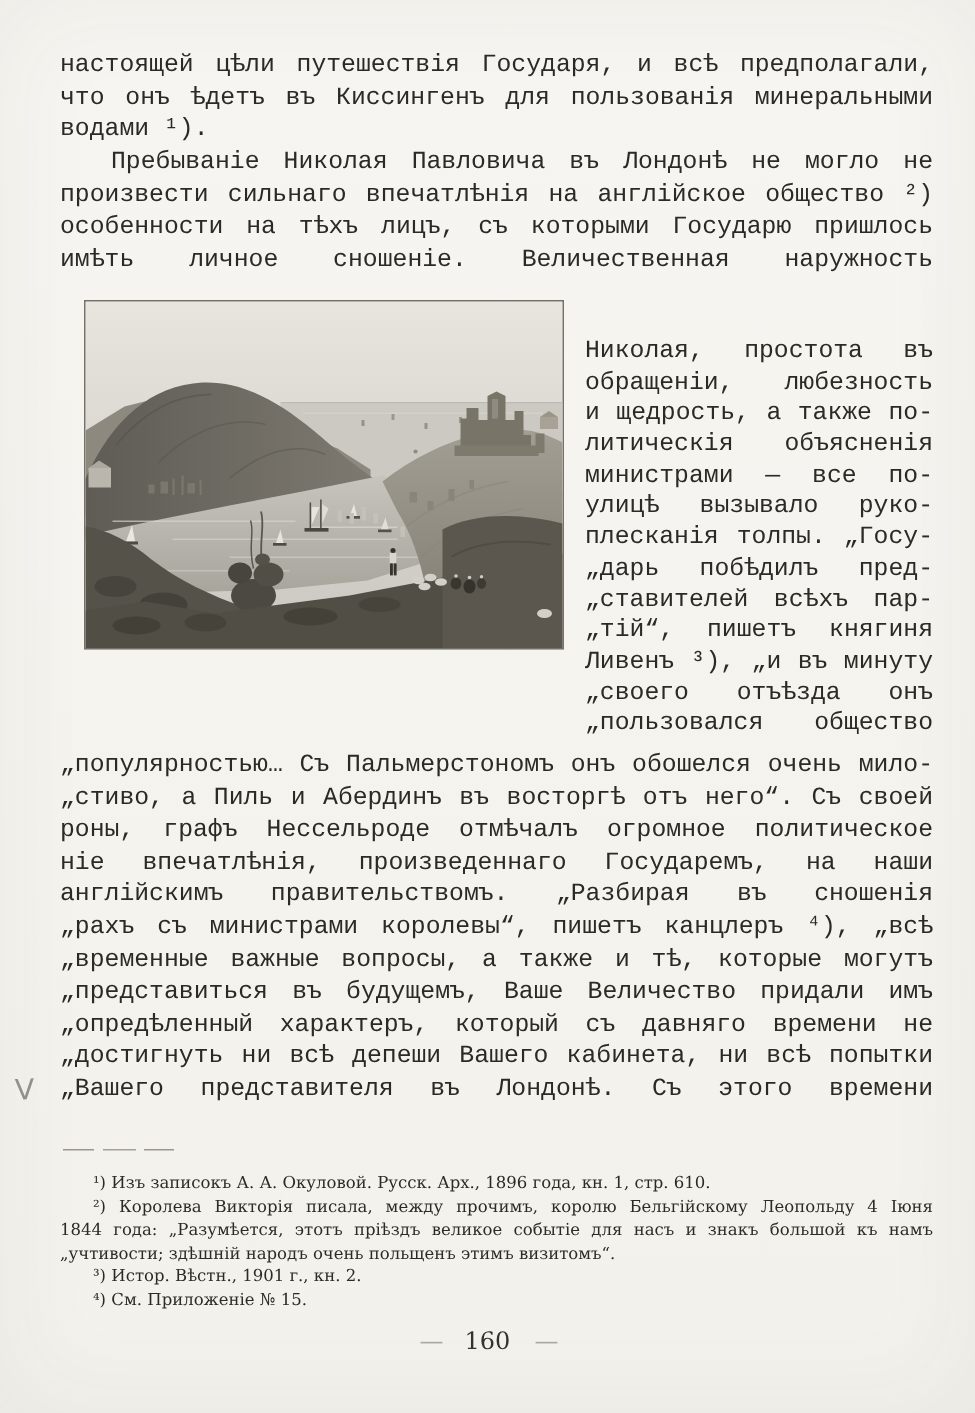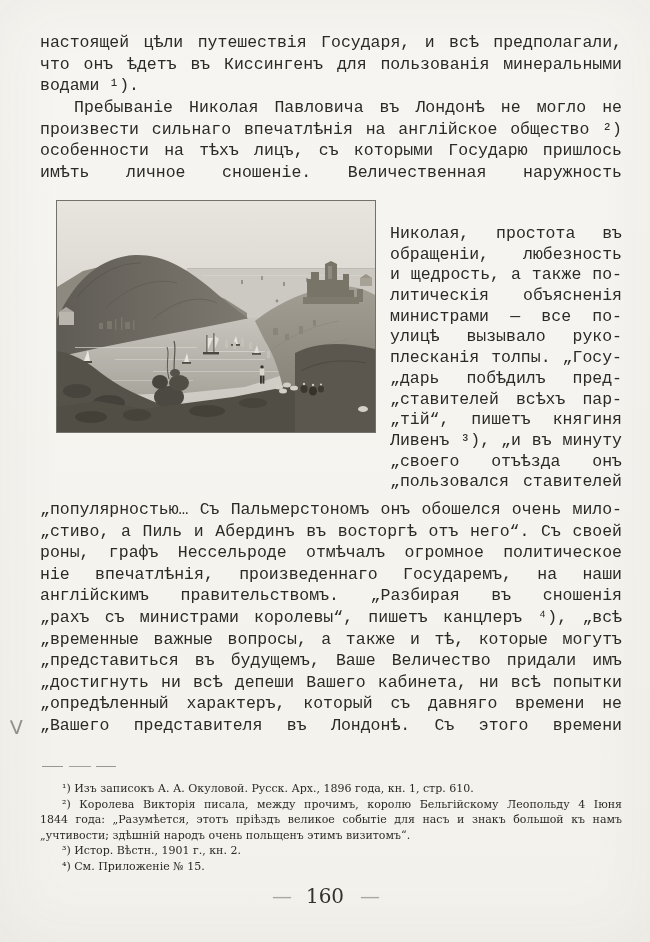--- a/index.html
+++ b/index.html
@@ -50,21 +50,21 @@
     position:absolute; top:766px; left:42px; width:74px; height:1px;
     background:linear-gradient(90deg,#9b978e 0%,#9b978e 28%,transparent 28%,transparent 36%,#a5a198 36%,#a5a198 66%,transparent 66%,transparent 73%,#9b978e 73%,#9b978e 100%);
   }
 
   .footnotes { position:absolute; top:781px; left:40px; width:582px; font-size:11px; }
   .footnotes .line { height:15.5px; line-height:15.5px; }
   .footnotes .line.ind { text-indent:22px; }
 
   .page-number {
     position:absolute; top:884px; left:0; width:100%;
-    text-align:center; font-size:20px; color:#33322c;
+    text-align:center; font-size:16px; color:#33322c;
   }
   .page-number .dash { color:#6f6c66; opacity:.55; margin:0 16px; letter-spacing:-2px; }
 </style>
 </head>
 <body>
 
 <div class="page">
 
   <div class="body-text block-a">
       <div class="line j">настоящей цѣли путешествія Государя, и всѣ предполагали,</div>
@@ -235,34 +235,34 @@
       <div class="line j">и щедрость, а также по-</div>
       <div class="line j">литическія объясненія съ</div>
       <div class="line j">министрами — все по-</div>
       <div class="line j">улицѣ вызывало руко-</div>
       <div class="line j">плесканія толпы. „Госу-</div>
       <div class="line j">„дарь побѣдилъ пред-</div>
       <div class="line j">„ставителей всѣхъ пар-</div>
       <div class="line j">„тій“, пишетъ княгиня</div>
       <div class="line j">Ливенъ ³), „и въ минуту</div>
       <div class="line j">„своего отъѣзда онъ</div>
-      <div class="line j">„пользовался ставителей</div>
+      <div class="line j">„пользовался общество</div>
     </div>
 
   <div class="body-text block-c">
       <div class="line j">„популярностью… Съ Пальмерстономъ онъ обошелся очень мило-</div>
       <div class="line j">„стиво, а Пиль и Абердинъ въ восторгѣ отъ него“. Съ своей сто-</div>
       <div class="line j">роны, графъ Нессельроде отмѣчалъ огромное политическое значе-</div>
       <div class="line j">ніе впечатлѣнія, произведеннаго Государемъ, на наши сношенія съ</div>
       <div class="line j">англійскимъ правительствомъ. „Разбирая въ сношенія разгово-</div>
       <div class="line j">„рахъ съ министрами королевы“, пишетъ канцлеръ ⁴), „всѣ со-</div>
       <div class="line j">„временные важные вопросы, а также и тѣ, которые могутъ</div>
       <div class="line j">„представиться въ будущемъ, Ваше Величество придали имъ тотъ</div>
+      <div class="line j">„опредѣленный характеръ, который съ давняго времени не могли</div>
       <div class="line j">„достигнуть ни всѣ депеши Вашего кабинета, ни всѣ попытки</div>
-      <div class="line j">„опредѣленный характеръ, который съ давняго времени не могли</div>
       <div class="line j">„Вашего представителя въ Лондонѣ. Съ этого времени улучшеніе</div>
     </div>
 
   <div class="margin-mark">V</div>
 
   <div class="fn-sep"></div>
 
   <div class="footnotes">
       <div class="line ind">¹) Изъ записокъ А. А. Окуловой. Русск. Арх., 1896 года, кн. 1, стр. 610.</div>
       <div class="line j ind">²) Королева Викторія писала, между прочимъ, королю Бельгійскому Леопольду 4 Іюня</div>

